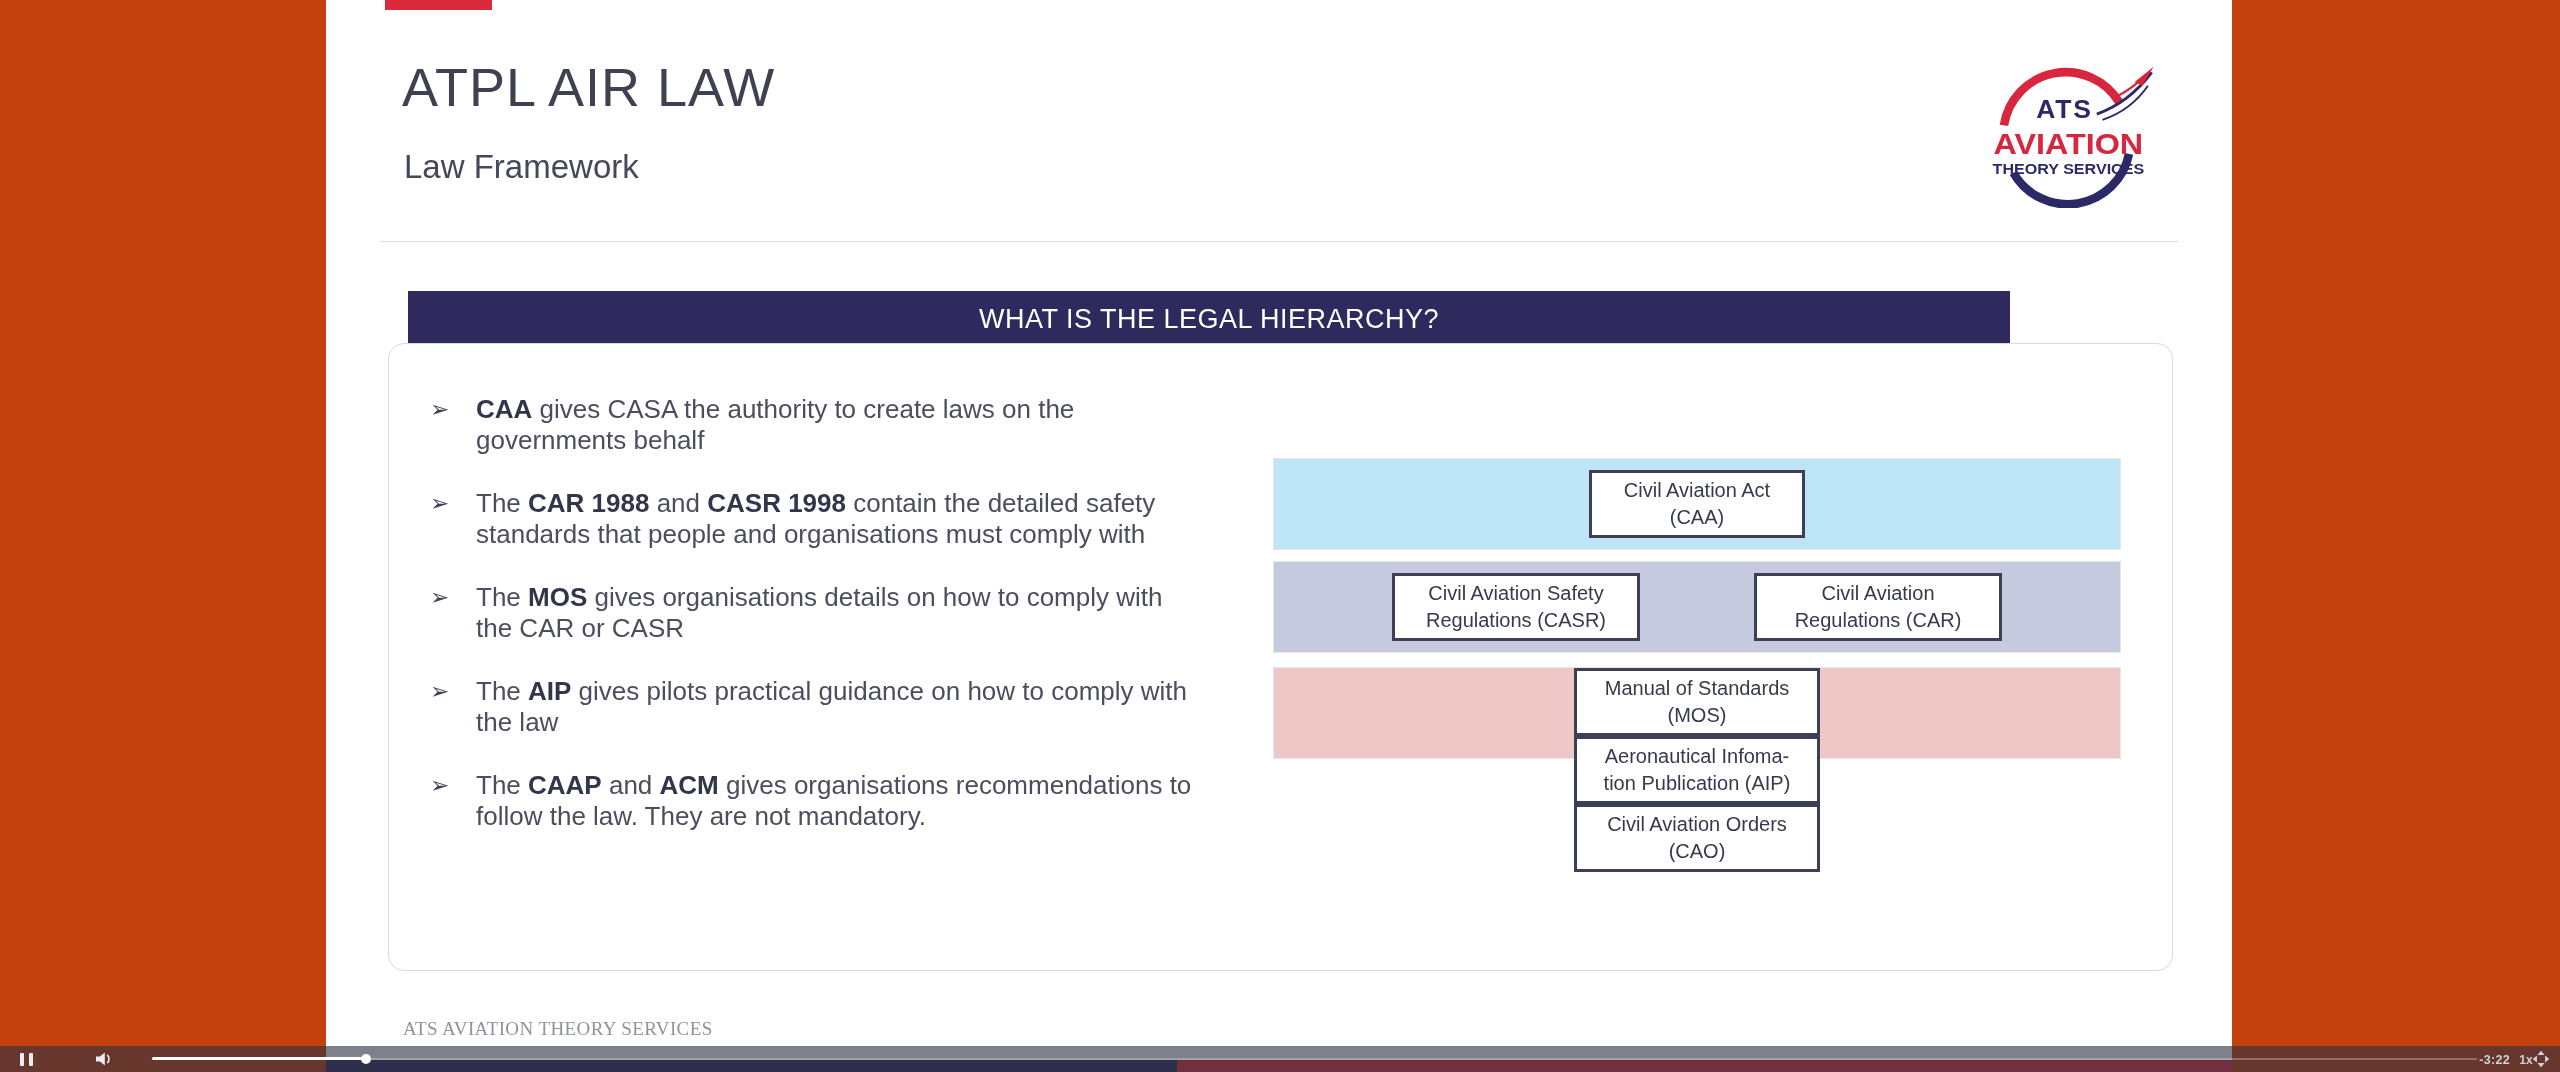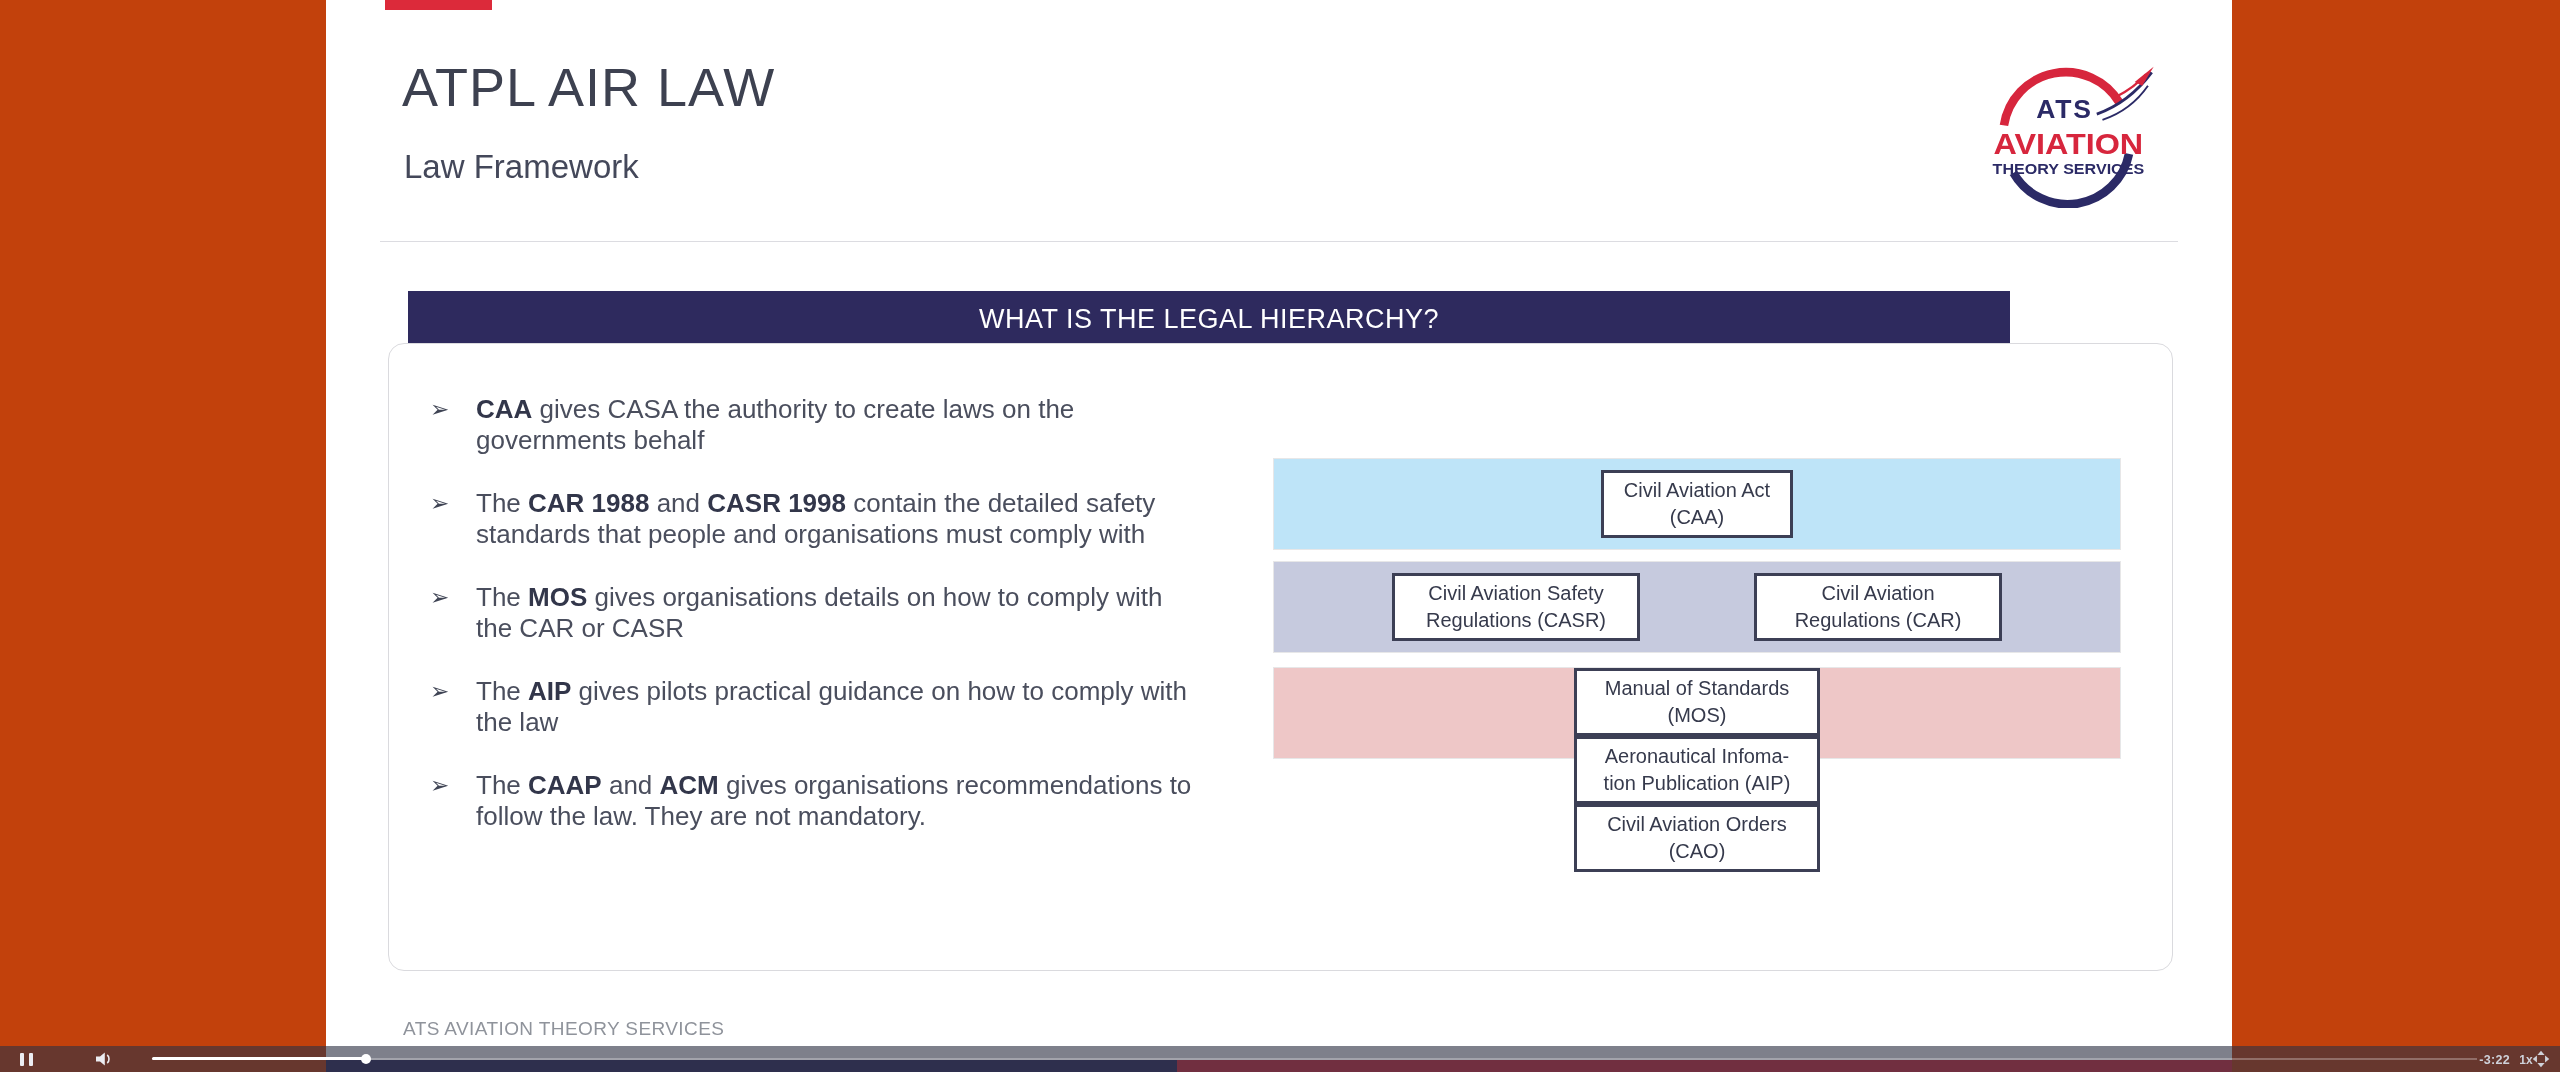--- a/index.html
+++ b/index.html
@@ -37,26 +37,26 @@
   .diagram { position:absolute; left:948px; top:459px; width:846px; height:403px; }
   .band { position:absolute; left:0; width:846px; height:90px; display:flex; align-items:center;
           box-shadow:0 0 0 1px rgba(120,120,130,.18); }
   .band-0 { top:0;   justify-content:center; }
   .band-1 { top:103px; justify-content:center; gap:114px; }
   .band-2 { top:209px; justify-content:space-between; padding:0 3px;flex-direction:column; }
   .band-3 { top:313px; justify-content:center; gap:40px; }
   .dbox { background:#fff; border:3px solid #3c3f55; min-height:68px; display:flex; flex-direction:column;
           justify-content:center; text-align:center; font-size:20px; line-height:27px; color:#363a4c;
           padding:4px 6px; white-space:nowrap; }
-  .band-0 .dbox { width:192px; }
+  .band-0 .dbox { width:216px; }
   .band-1 .dbox { width:248px; }
   .band-2 .dbox { width:246px; }
   .band-3 .dbox { width:264px; }
 
-  .footer-text { position:absolute; left:77px; top:1018px; font-size:19px; letter-spacing:.4px; color:#8f939b; }
+  .footer-text { position:absolute; left:77px; top:1018px; font-size:19px; letter-spacing:.4px; color:#8f939b;font-family:Liberation Serif, serif; }
 
   .bottom-navy { position:absolute; left:0; top:1060px; width:851px; height:12px; }
   .bottom-red  { position:absolute; left:851px; top:1060px; width:1055px; height:12px; }
 
   
   .control-bar { position:absolute; left:0; top:1046px; width:2560px; height:26px;
                  background:rgba(47,50,68,0.62); z-index:5; }
   .control-bar button { background:none; border:0; padding:0; cursor:pointer; position:absolute; }
 
   .pause-btn { left:20px; top:6px; width:18px; height:14px; }

